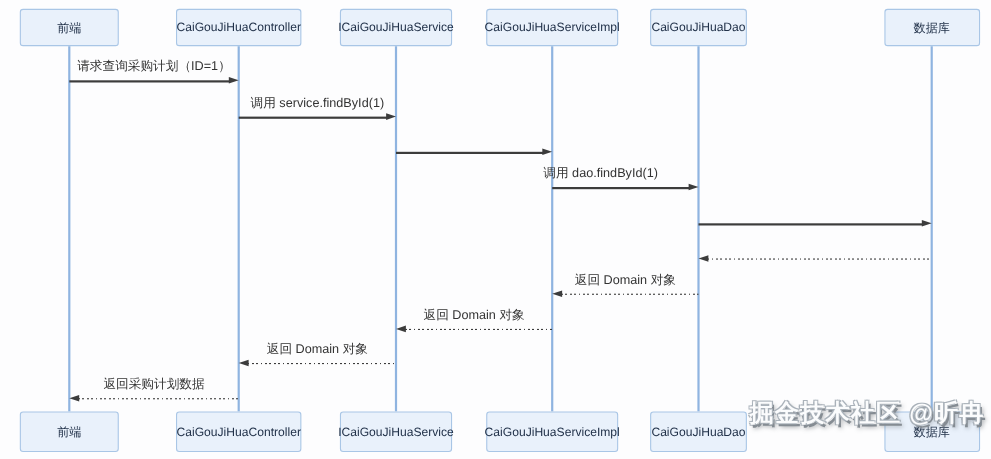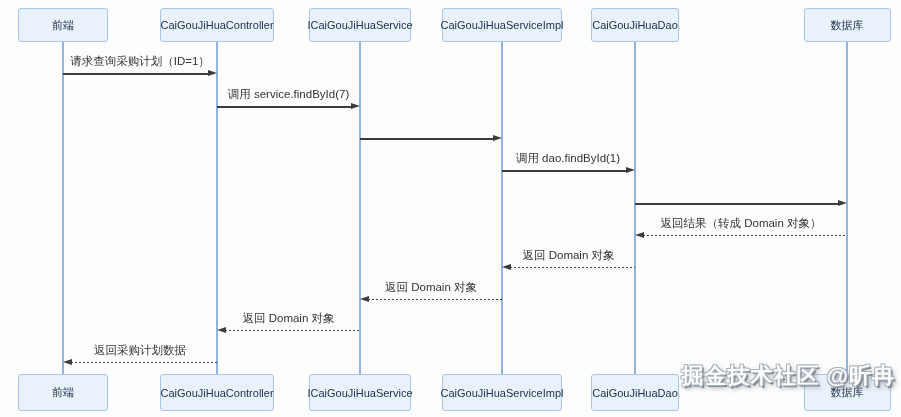--- a/index.html
+++ b/index.html
@@ -115,31 +115,30 @@
     <div class="pbox" style="left: 591px; top: 8px; width: 88px; height: 34px;">CaiGouJiHuaDao</div>
     <div class="pbox" style="left: 591px; top: 374px; width: 88px; height: 37px;">CaiGouJiHuaDao</div>
     <div class="lifeline" style="left: 846.25px; top: 42px; height: 332px;"></div>
     <div class="pbox" style="left: 803.5px; top: 8px; width: 87px; height: 34px;">数据库</div>
     <div class="pbox" style="left: 803.5px; top: 374px; width: 87px; height: 37px;">数据库</div>
     <div class="mline solid" style="left: 63px; top: 73px; width: 146px;"></div>
     <div class="ahead right" style="top: 70px; left: 208px;"></div>
     <div class="mlabel" style="left: -20px; top: 53px;">请求查询采购计划（ID=1）</div>
     <div class="mline solid" style="left: 217px; top: 106px; width: 135px;"></div>
     <div class="ahead right" style="top: 103px; left: 351px;"></div>
-    <div class="mlabel" style="left: 128.5px; top: 86px;">调用 service.findById(7)</div>
+    <div class="mlabel" style="left: 128.5px; top: 86px;">调用 service.findById(1)</div>
     <div class="mline solid" style="left: 360px; top: 138px; width: 134px;"></div>
     <div class="ahead right" style="top: 135px; left: 493px;"></div>
     <div class="mline solid" style="left: 502px; top: 170px; width: 125px;"></div>
     <div class="ahead right" style="top: 167px; left: 626px;"></div>
-    <div class="mlabel" style="left: 408px; top: 150px;">调用 dao.findById(1)</div>
+    <div class="mlabel" style="left: 386px; top: 150px;">调用 dao.findById(1)</div>
     <div class="mline solid" style="left: 635px; top: 203px; width: 204px;"></div>
     <div class="ahead right" style="top: 200px; left: 838px;"></div>
     <div class="mline dashed" style="left: 643px; top: 235px; width: 204px;"></div>
     <div class="ahead left" style="top: 232px; left: 635px;"></div>
-    <div class="mlabel" style="left: 581px; top: 215px;">返回结果（转成 Domain 对象）</div>
     <div class="mline dashed" style="left: 510px; top: 267px; width: 125px;"></div>
     <div class="ahead left" style="top: 264px; left: 502px;"></div>
     <div class="mlabel" style="left: 408.5px; top: 247px;">返回 Domain 对象</div>
     <div class="mline dashed" style="left: 368px; top: 299px; width: 134px;"></div>
     <div class="ahead left" style="top: 296px; left: 360px;"></div>
     <div class="mlabel" style="left: 271px; top: 279px;">返回 Domain 对象</div>
     <div class="mline dashed" style="left: 225px; top: 330px; width: 135px;"></div>
     <div class="ahead left" style="top: 327px; left: 217px;"></div>
     <div class="mlabel" style="left: 128.5px; top: 310px;">返回 Domain 对象</div>
     <div class="mline dashed" style="left: 71px; top: 362px; width: 146px;"></div>

